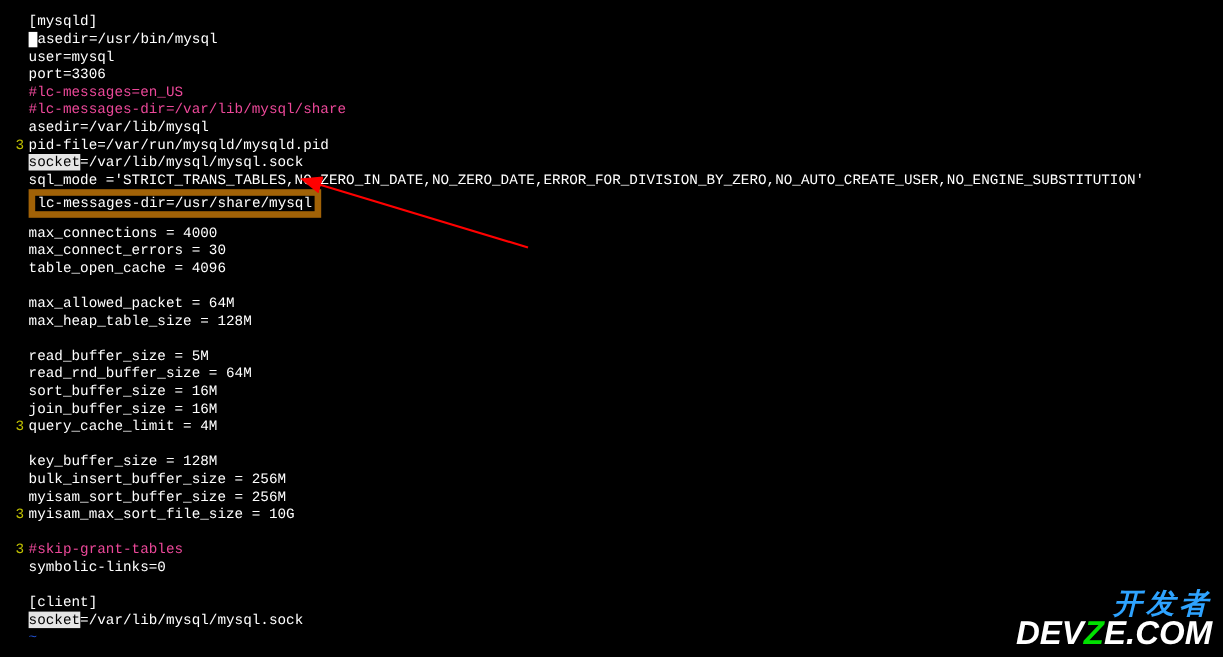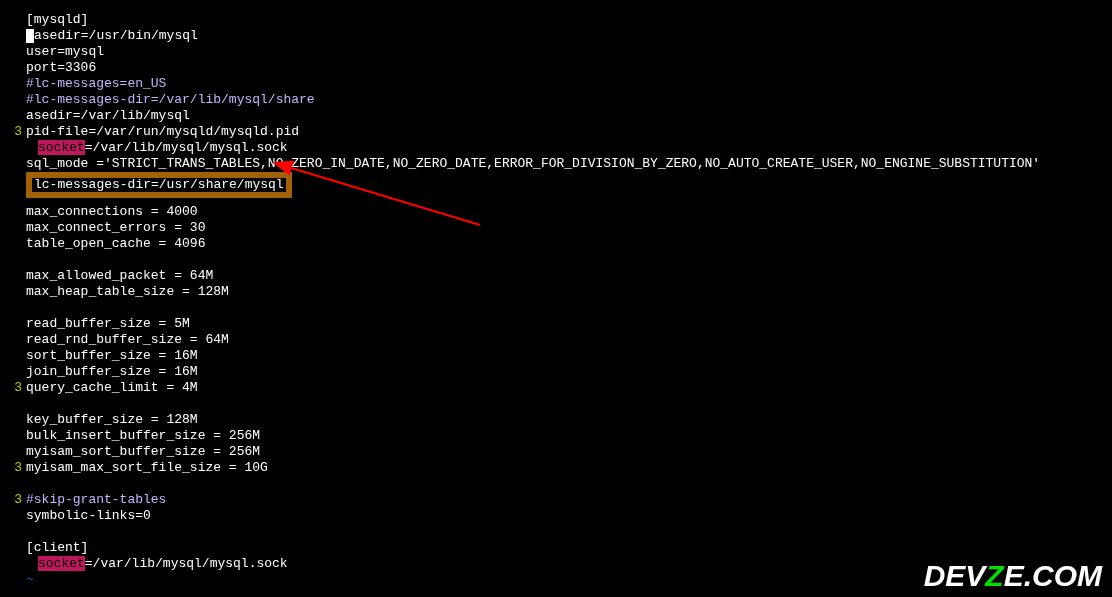--- a/index.html
+++ b/index.html
@@ -33,22 +33,22 @@
     flex: 0 0 10px;
     user-select: none;
   }
   .txt { padding-left: 4px; }
   .cursor {
     display: inline-block;
     width: 8px; height: 14px;
     background: #fff;
     vertical-align: text-bottom;
   }
-  .comment { color: #c4b5fd; }
-  .hl { background: #be185d; color: #000; margin-left: 12px; }
+  .comment { color: #ec4899; }
+  .hl { background: #e5e5e5; color: #000; }
   .boxed {
     border: 6px solid #a16207;
     padding: 0 2px;
     display: inline-block;
     line-height: 14px;
   }
   .tilde { color: #2050d0; }
   .arrow {
     position: absolute;
     pointer-events: none;
@@ -116,16 +116,17 @@
 <svg class="arrow" style="left:270px; top:155px;" width="230" height="80">
   <defs>
     <marker id="ah" markerWidth="10" markerHeight="8" refX="2" refY="4" orient="auto">
       <path d="M0,0 L10,4 L0,8 Z" fill="#ff0000"></path>
     </marker>
   </defs>
   <line x1="210" y1="70" x2="18" y2="12" stroke="#ff0000" stroke-width="2" marker-end="url(#ah)"></line>
 </svg>
 
 <div class="watermark">
+  <div class="wm1">开发者</div>
   <div class="wm2">
     <span>DEV</span><span class="z">Z</span><span>E.COM</span>
   </div>
 </div>
 
 </body></html>

